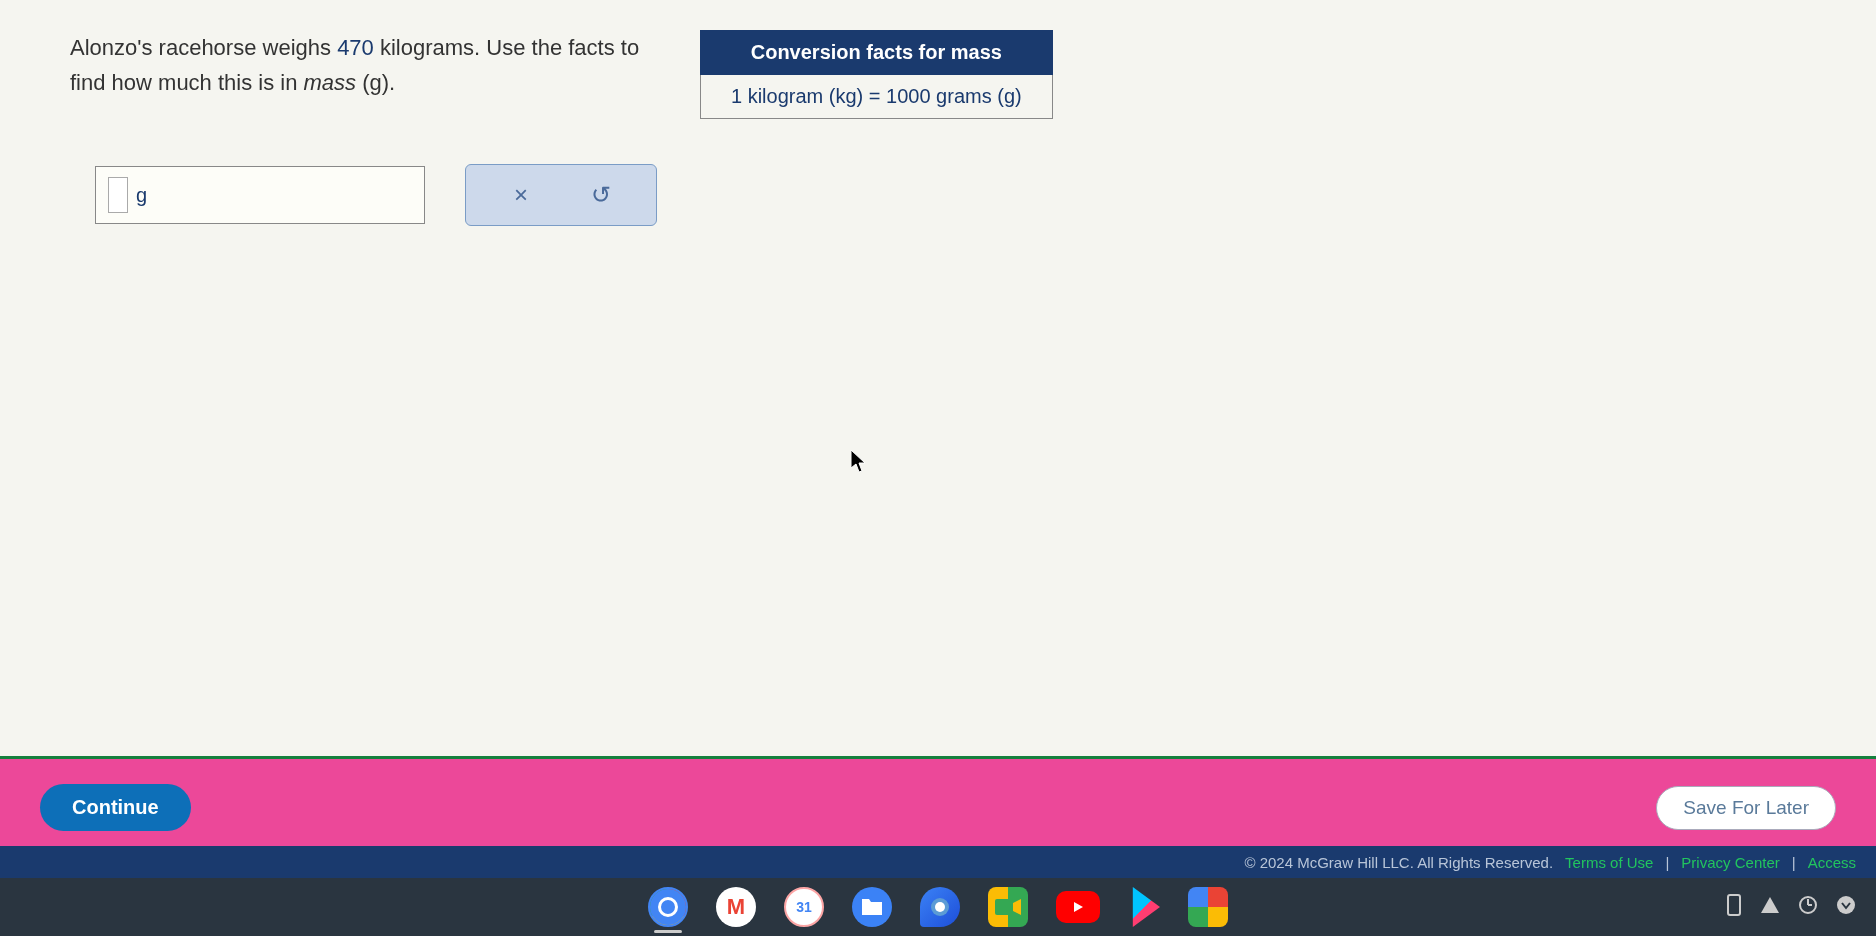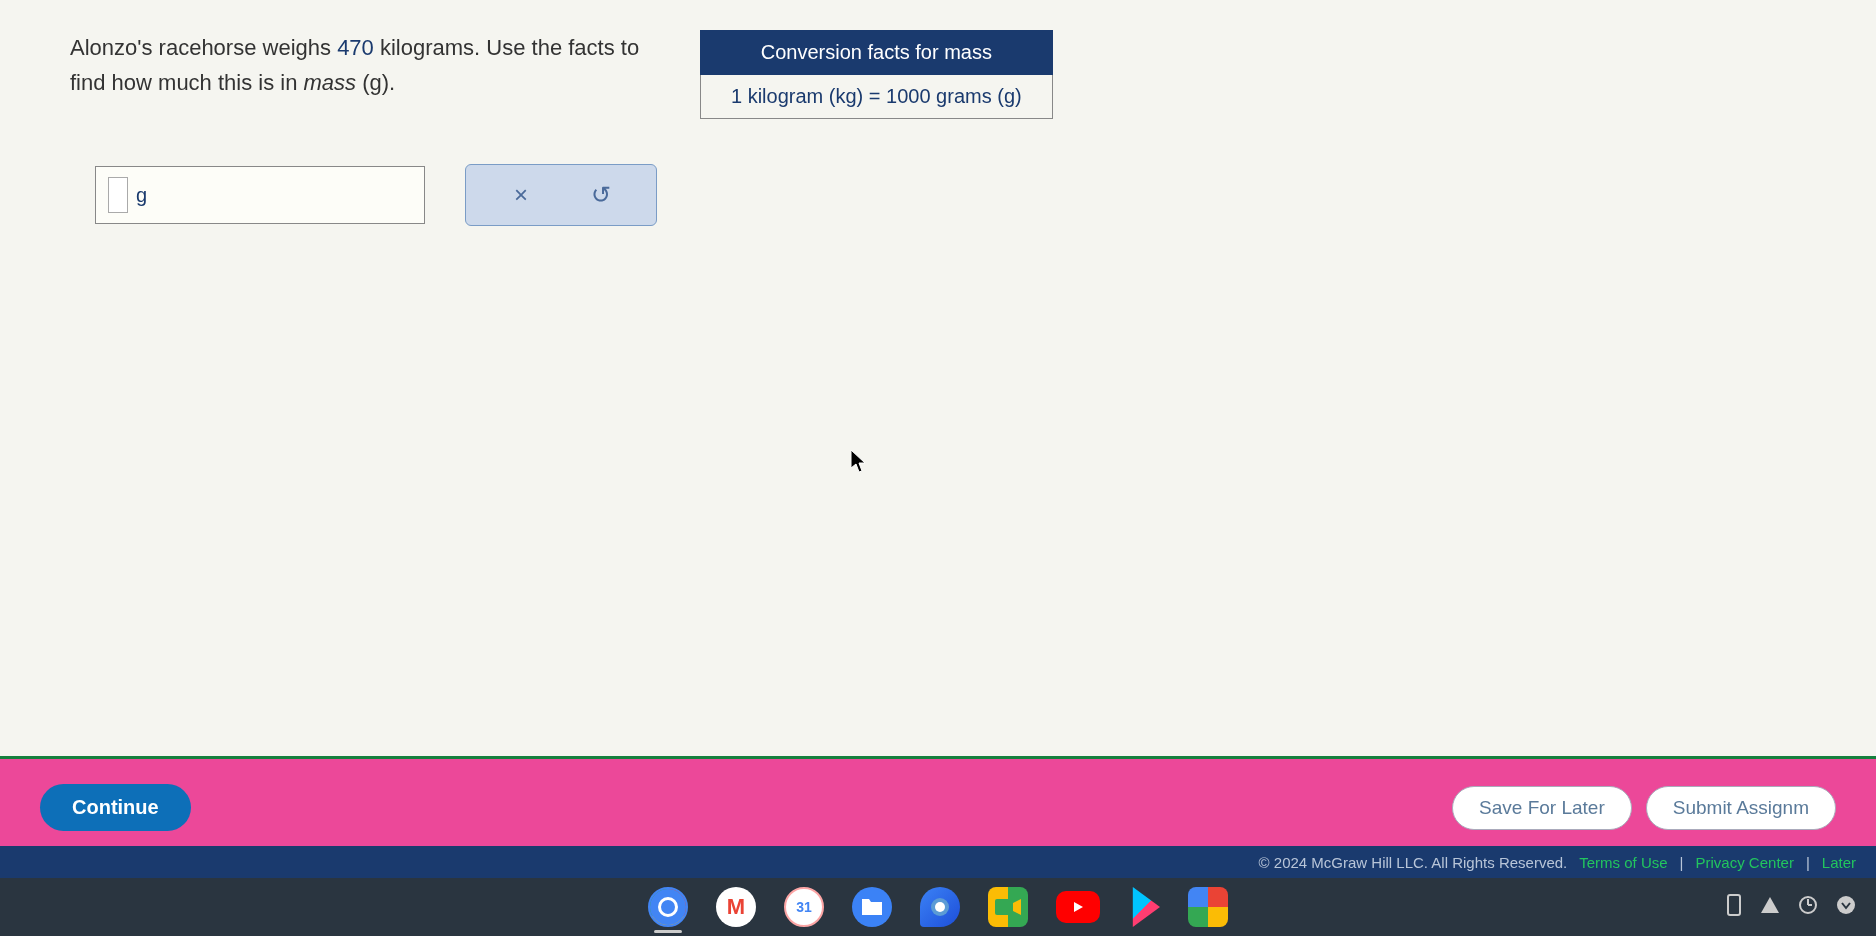--- a/index.html
+++ b/index.html
@@ -40,21 +40,21 @@
     .conversion-table {
       border: 1px solid #666;
       border-collapse: collapse;
       margin-left: 10px;
     }
     .conversion-table th {
       background: #1a3a6e;
       color: #fff;
       padding: 10px 40px;
       font-size: 20px;
-      font-weight: normal;
+      font-weight: bold;
       text-align: center;
       border: 1px solid #1a3a6e;
     }
     .conversion-table td {
       padding: 10px 30px;
       font-size: 20px;
       color: #1a3a6e;
       text-align: center;
       border: 1px solid #888;
     }
@@ -288,31 +288,30 @@
 <div class="cursor-icon">
   <svg width="18" height="24" viewBox="0 0 18 24">
       <path d="M0 0 L0 18 L5 14 L8 22 L11 21 L8 13 L14 13 Z" fill="#000" stroke="#fff" stroke-width="1"></path>
     </svg>
 </div>
 
 <div class="bottom-bar">
   <button class="continue-btn">Continue</button>
   <div class="right-buttons">
     <button class="outline-btn">Save For Later</button>
-    <button class="outline-btn">Submit Assignm</button>
   </div>
 </div>
 
 <div class="copyright-bar">
   <span>© 2024 McGraw Hill LLC. All Rights Reserved.</span>
   <span class="link">Terms of Use</span>
   <span>|</span>
   <span class="link">Privacy Center</span>
   <span>|</span>
-  <span class="link">Later</span>
+  <span class="link">Access</span>
 </div>
 
 <div class="taskbar">
   <div class="chrome-wrapper">
     <div class="task-icon chrome-icon"></div>
     <div class="chrome-underline"></div>
   </div>
   <div class="task-icon gmail-icon">M</div>
   <div class="task-icon calendar-icon">31</div>
   <div class="task-icon files-icon">

